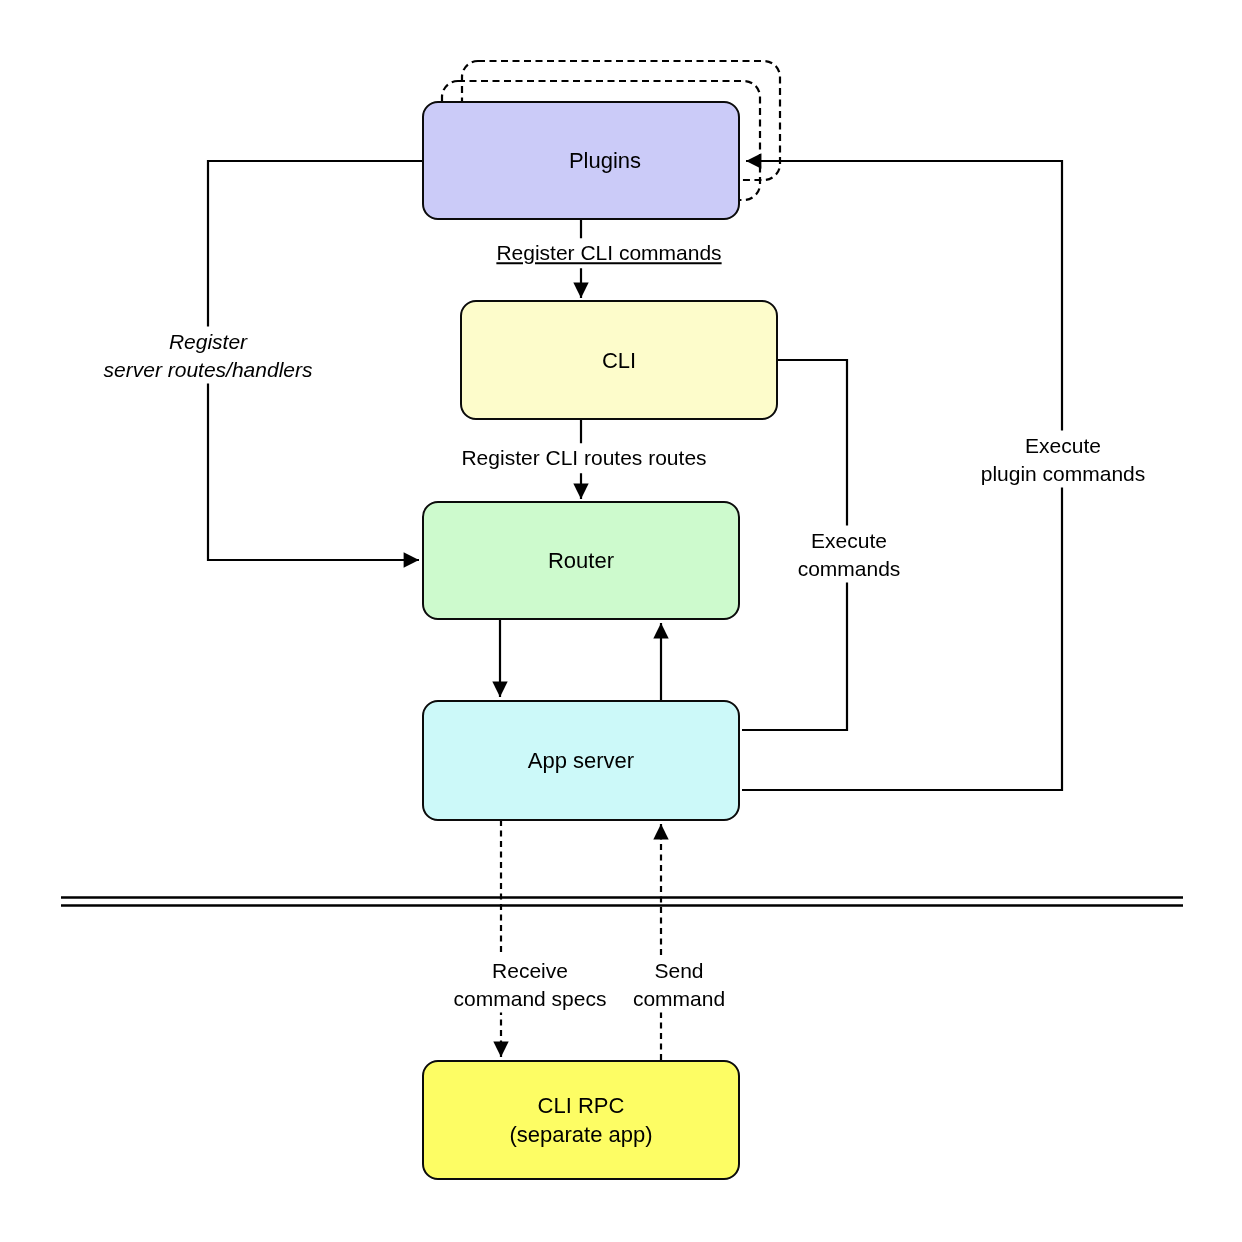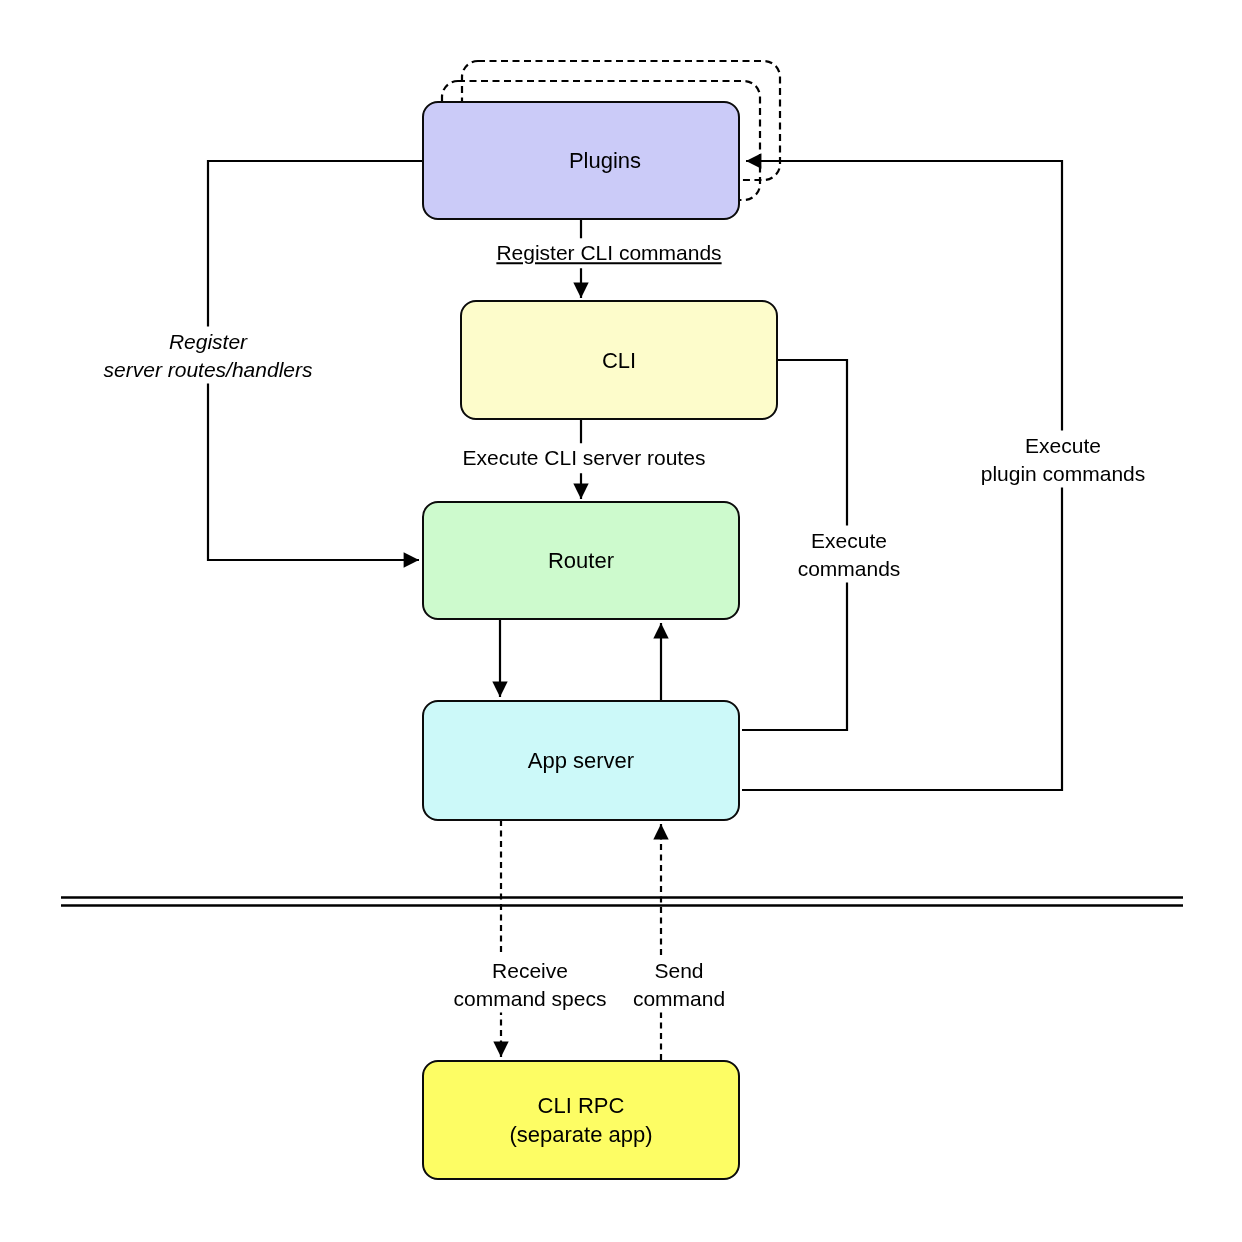--- a/index.html
+++ b/index.html
@@ -120,21 +120,21 @@
     <span>(separate app)</span>
   </div>
 
   <div class="edge-label lbl-rcc">Register CLI commands</div>
 
   <div class="edge-label lbl-rsrh">
     <div>Register</div>
     <div>server routes/handlers</div>
   </div>
 
-  <div class="edge-label lbl-rcsr">Execute CLI server routes</div>
+  <div class="edge-label lbl-rcsr">Register CLI routes routes</div>
 
   <div class="edge-label lbl-ec">
     <div>Execute</div>
     <div>commands</div>
   </div>
 
   <div class="edge-label lbl-eph">
     <div>Execute</div>
     <div>plugin commands</div>
   </div>

